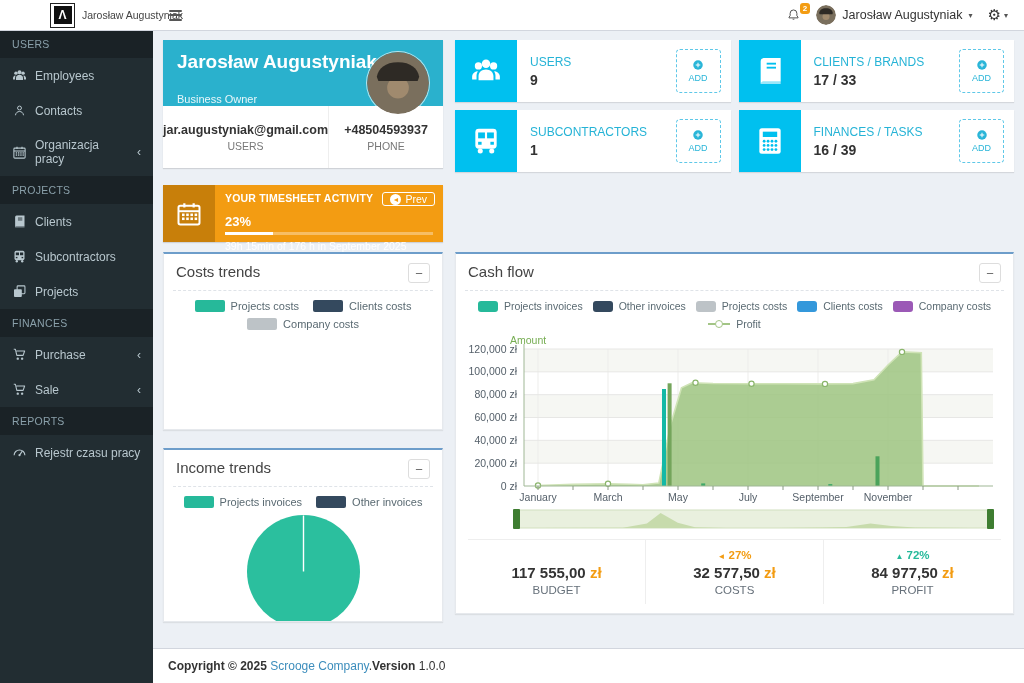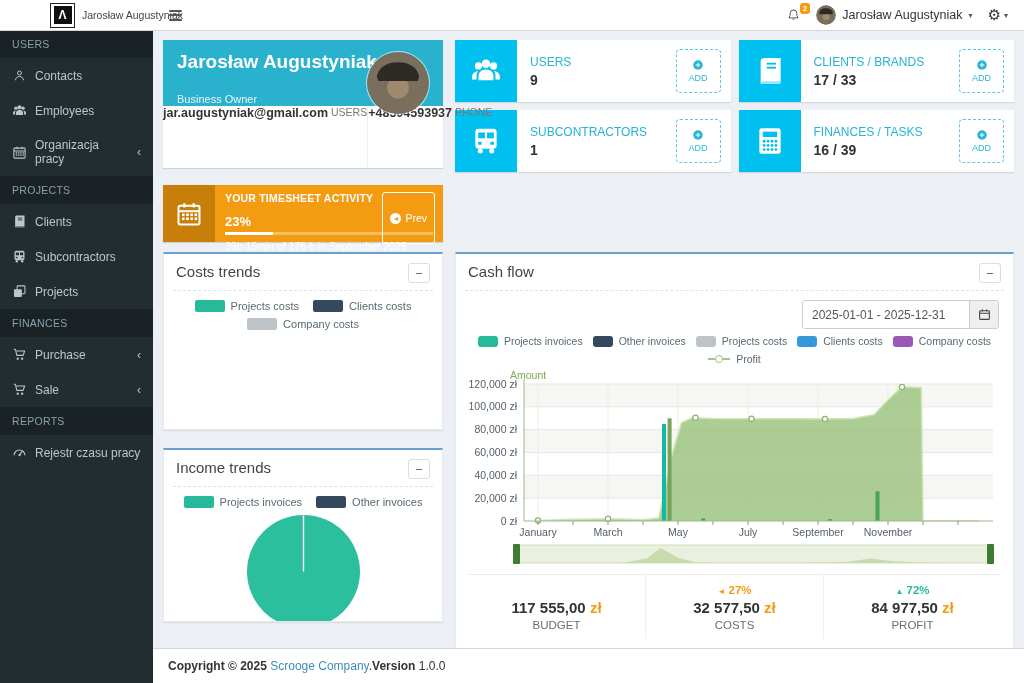--- a/index.html
+++ b/index.html
@@ -34,35 +34,35 @@
   .col-left{width:280px;flex:0 0 280px}
   .col-right{flex:1;min-width:0}
   
   .profile-card{background:#fff;box-shadow:0 1px 1px rgba(0,0,0,.12);position:relative}
   .profile-head{background:#2ab1cd;height:66px;padding:11px 14px;box-sizing:border-box}
   .profile-name{color:#fff;font-size:19px;font-weight:bold}
   .profile-role{color:#e8f7fa;font-size:11px;margin-top:20px}
   .profile-avatar{position:absolute;top:12px;right:14px;width:62px;height:62px;border-radius:50%;overflow:hidden;box-shadow:0 0 0 1px rgba(255,255,255,.65);z-index:2}
   .profile-avatar svg{width:100%;height:100%}
   .profile-body{display:flex;height:62px}
-  .profile-cell{flex:1;display:flex;flex-direction:row;align-items:flex-start;justify-content:center;gap:3px}
+  .profile-cell{flex:1;display:flex;flex-direction:column;align-items:center;justify-content:center;gap:3px}
   .profile-cell + .profile-cell{border-left:1px solid #eee}
   .pc-value{font-size:12.5px;font-weight:bold;color:#333;white-space:nowrap}
   .pc-label{font-size:10.5px;color:#777}
   
   .timesheet{margin-top:17px;background:#f39c12;display:flex;position:relative;height:57px;box-shadow:0 1px 1px rgba(0,0,0,.12)}
   .ts-icon{width:52px;flex:0 0 52px;background:#c87f0a;display:flex;align-items:center;justify-content:center;color:#fff}
   .ts-icon svg{width:28px;height:28px}
   .ts-body{flex:1;padding:7px 10px 0;color:#fff;min-width:0}
   .ts-title{font-size:10.5px;font-weight:bold;letter-spacing:.2px}
   .ts-pct{font-size:13px;font-weight:bold;margin-top:10px}
   .ts-track{height:3px;background:rgba(255,255,255,.35);margin-top:3px}
   .ts-fill{height:3px;background:#fff}
   .ts-detail{font-size:10.5px;margin-top:5px;white-space:nowrap}
-  .prev-btn{position:absolute;top:7px;right:8px;border:1px solid #fff;border-radius:3px;color:#fff;font-size:10.5px;padding:19px 7px;display:flex;gap:4px;align-items:center;background:transparent;cursor:pointer}
+  .prev-btn{position:absolute;top:7px;right:8px;border:1px solid #fff;border-radius:3px;color:#fff;font-size:10.5px;padding:0 7px;display:flex;gap:4px;align-items:center;background:transparent;cursor:pointer}
   .prev-ic{width:11px;height:11px;border-radius:50%;background:#fff;color:#f39c12;font-size:7px;display:flex;align-items:center;justify-content:center}
   
   .panel{background:#fff;border:1px solid #e6e9ed;border-top:2px solid #6d9dca;box-shadow:0 1px 1px rgba(0,0,0,.07);padding:9px 12px;box-sizing:border-box}
   .panel-head{display:flex;align-items:flex-start;justify-content:space-between}
   .panel-title{font-size:15px;color:#444}
   .collapse-btn{width:22px;height:20px;border:1px solid #ddd;border-radius:3px;background:#fff;color:#666;font-size:13px;line-height:1;display:flex;align-items:center;justify-content:center;cursor:pointer}
   .panel-sep{border-bottom:1px dashed #dfe3e8;margin:7px -3px 9px}
   .panel-costs{margin-top:10px;height:178px}
   .panel-income{margin-top:18px;height:174px;overflow:hidden}
   .legend{display:flex;flex-wrap:wrap;justify-content:center;column-gap:14px;row-gap:6px}
@@ -145,39 +145,39 @@
       <span>⚙</span>
       <span class="caret">▾</span>
     </span>
   </div>
 </header>
 
 <aside class="sidebar">
     <div class="sb-header">USERS</div>
     <div class="sb-item">
       <span class="ic">
-        <svg viewBox="0 0 24 24">
-          <circle cx="12" cy="8" r="3.1" fill="none" stroke="currentColor" stroke-width="1.6"></circle>
-          <path d="M5.6 19c.5-3.4 3-5.4 6.4-5.4s5.9 2 6.4 5.4" fill="none" stroke="currentColor" stroke-width="1.6" stroke-linecap="round"></path>
-        </svg>
-      </span>
-      <span>Contacts</span>
-      </div>
-    <div class="sb-item">
-      <span class="ic">
         <svg viewBox="0 0 24 24" fill="currentColor">
           <circle cx="6.3" cy="8.2" r="2.7"></circle>
           <circle cx="17.7" cy="8.2" r="2.7"></circle>
           <circle cx="12" cy="6.6" r="3.2"></circle>
           <path d="M12 10.8c-3.1 0-5.6 2.1-5.6 4.9V19h11.2v-3.3c0-2.8-2.5-4.9-5.6-4.9z"></path>
           <path d="M5.2 12.1C3.1 12.6 1.6 14.2 1.6 16v2.4h3.3v-3c0-1.1.4-2.2 1.1-3z"></path>
           <path d="M18.8 12.1c2.1.5 3.6 2.1 3.6 3.9v2.4h-3.3v-3c0-1.1-.4-2.2-1.1-3z"></path>
         </svg>
       </span>
       <span>Employees</span>
+      </div>
+    <div class="sb-item">
+      <span class="ic">
+        <svg viewBox="0 0 24 24">
+          <circle cx="12" cy="8" r="3.1" fill="none" stroke="currentColor" stroke-width="1.6"></circle>
+          <path d="M5.6 19c.5-3.4 3-5.4 6.4-5.4s5.9 2 6.4 5.4" fill="none" stroke="currentColor" stroke-width="1.6" stroke-linecap="round"></path>
+        </svg>
+      </span>
+      <span>Contacts</span>
       </div>
     <div class="sb-item">
       <span class="ic">
         <svg viewBox="0 0 24 24">
           <rect x="3" y="5" width="18" height="16" rx="1.5" fill="none" stroke="currentColor" stroke-width="1.7"></rect>
           <line x1="3" y1="9.6" x2="21" y2="9.6" stroke="currentColor" stroke-width="1.7"></line>
           <line x1="8" y1="2.8" x2="8" y2="6.4" stroke="currentColor" stroke-width="1.9"></line>
           <line x1="16" y1="2.8" x2="16" y2="6.4" stroke="currentColor" stroke-width="1.9"></line>
           <g fill="currentColor">
             <rect x="6" y="11.6" width="2.2" height="2.2"></rect>
@@ -495,33 +495,20 @@
       </div>
 
     <div class="panel panel-cashflow">
       <div class="panel-head">
         <span class="panel-title">Cash flow</span>
         <button class="collapse-btn">
             <span>−</span>
           </button>
       </div>
       <div class="panel-sep"></div>
-      <div class="date-row">
-        <div class="date-group">
-          <input class="date-input" value="2025-01-01 - 2025-12-31" style="">
-          <span class="date-addon">
-              <svg viewBox="0 0 24 24">
-                <rect x="3" y="5" width="18" height="16" rx="1.5" fill="none" stroke="currentColor" stroke-width="2"></rect>
-                <line x1="3" y1="9.6" x2="21" y2="9.6" stroke="currentColor" stroke-width="2"></line>
-                <line x1="8" y1="2.6" x2="8" y2="6.4" stroke="currentColor" stroke-width="2.2"></line>
-                <line x1="16" y1="2.6" x2="16" y2="6.4" stroke="currentColor" stroke-width="2.2"></line>
-              </svg>
-            </span>
-        </div>
-      </div>
       <div class="legend legend-sm">
           <span class="lg-item">
             <span class="lg-swatch" style="background:#26b99a"></span>
             <span>Projects invoices</span>
           </span>
           <span class="lg-item">
             <span class="lg-swatch" style="background:#34495e"></span>
             <span>Other invoices</span>
           </span>
           <span class="lg-item">

